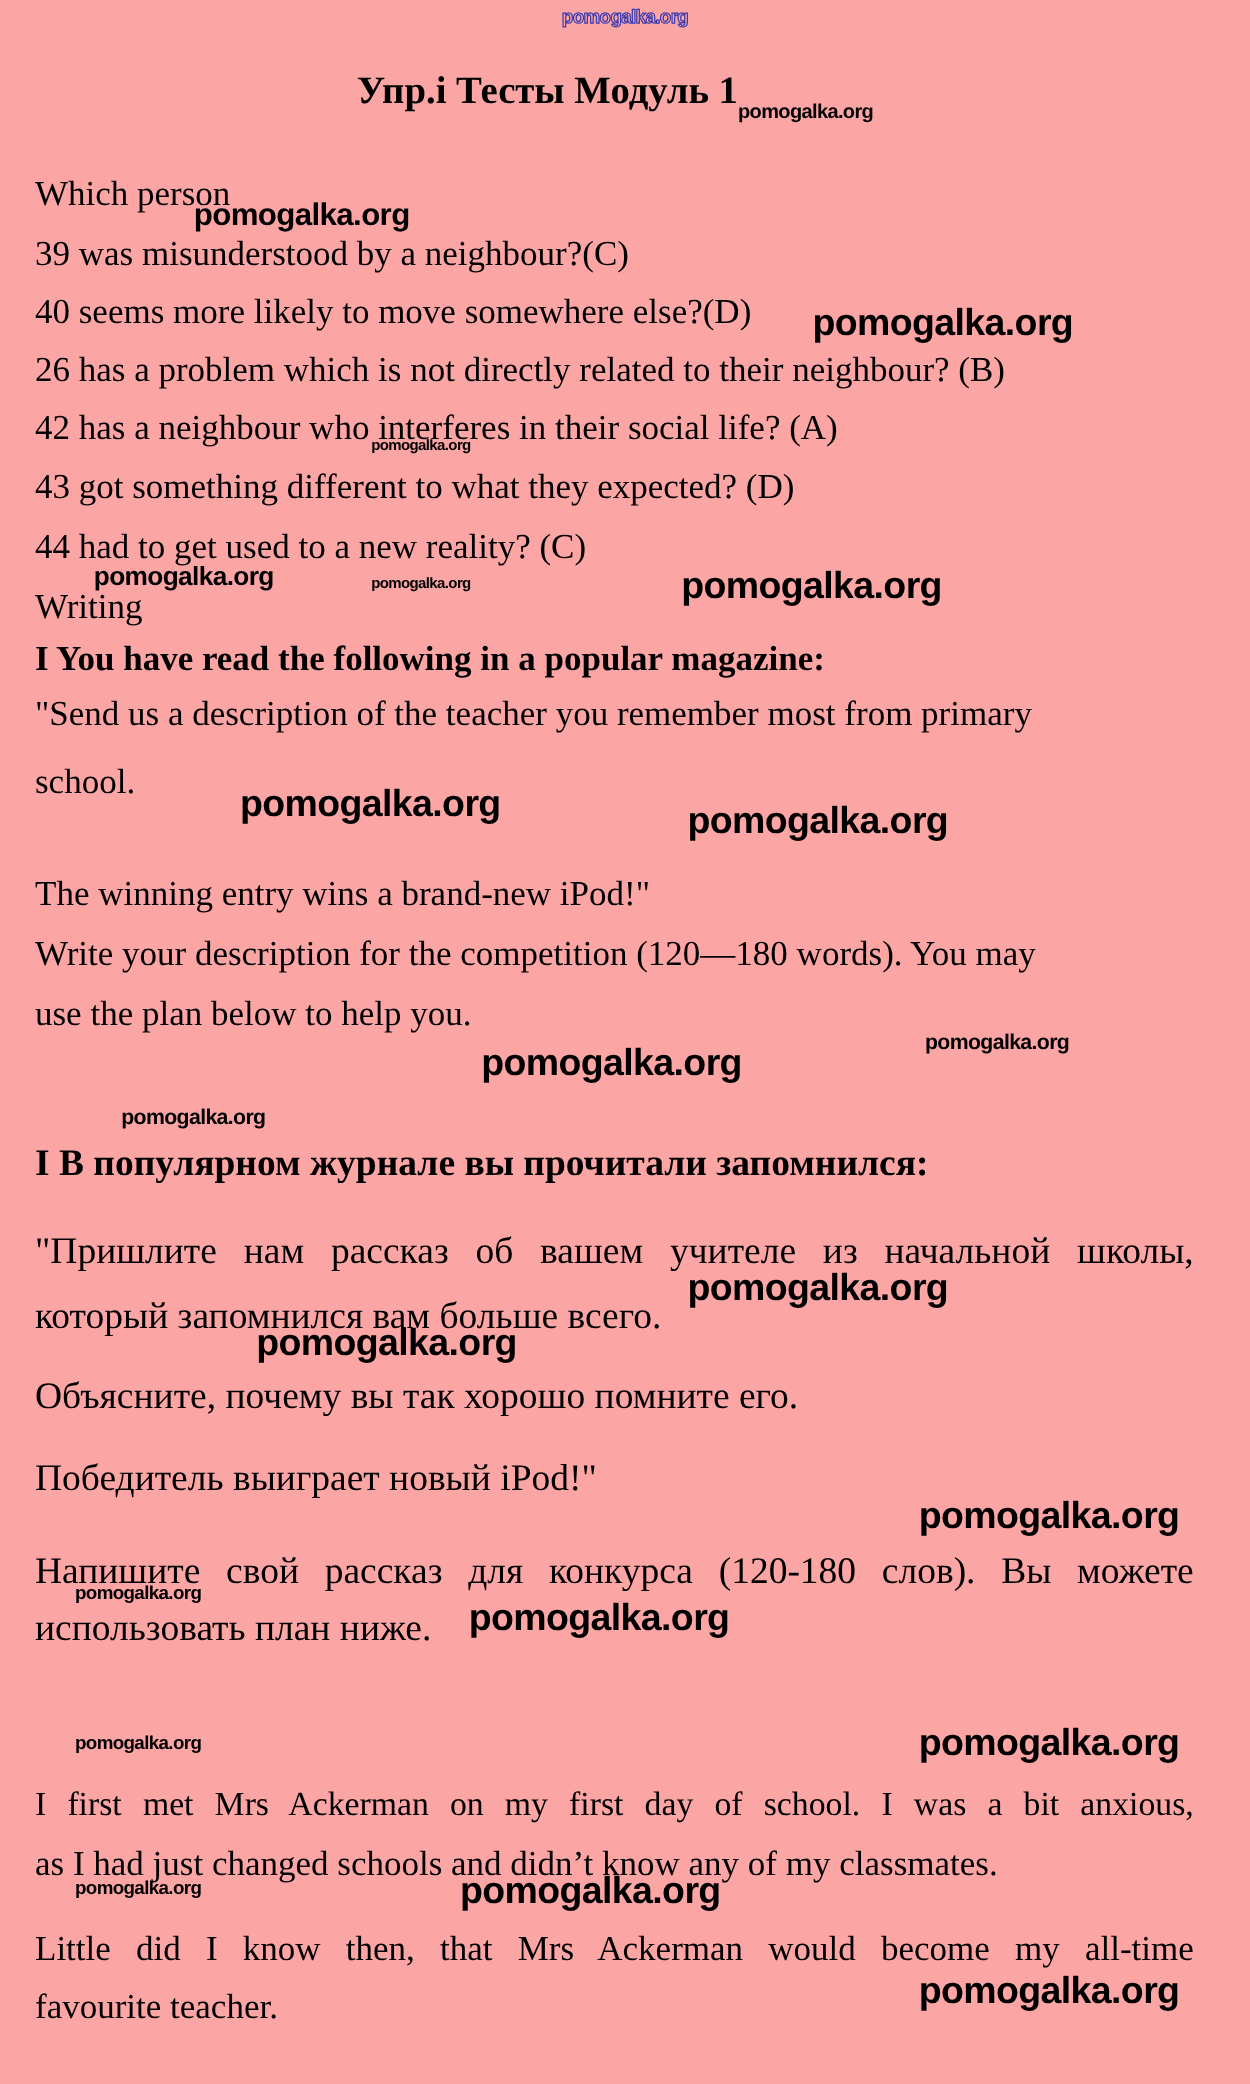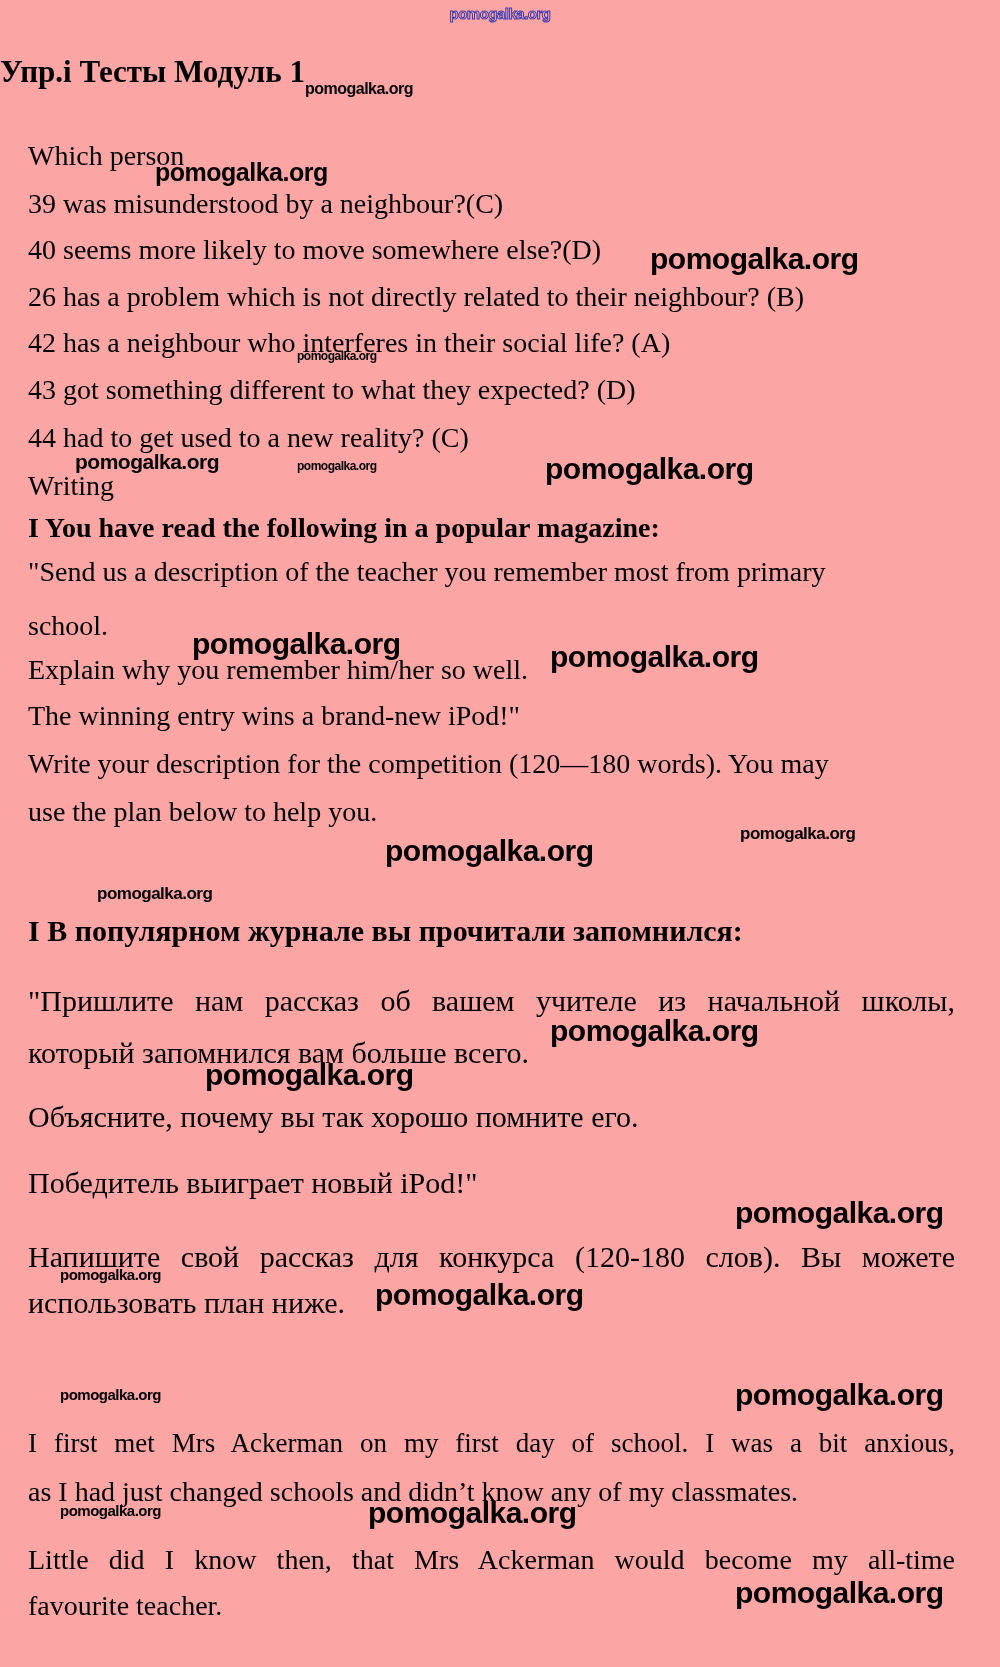--- a/index.html
+++ b/index.html
@@ -16,21 +16,21 @@
     position:absolute; white-space:nowrap;
     font-family:"Liberation Sans", sans-serif; font-weight:700;
     letter-spacing:-0.5px; color:#000;
   }
   .wm-top {
     left:50%; transform:translateX(-50%);
     color:#4a4ab8;
     -webkit-text-stroke:1px #3c3cb0;
     -webkit-text-fill-color:transparent;
   }
-  .title-row { position:absolute; left:0; width:984px; white-space:nowrap; }
+  .title-row { position:absolute; left:0; width:984px; text-align:center; white-space:nowrap; }
   .title-text { font-weight:bold; font-size:31px; font-family:"Liberation Serif", serif; }
   .title-sub {
     font-family:"Liberation Sans", sans-serif; font-weight:700;
     font-size:16px; letter-spacing:-0.5px; position:relative; top:12px;
   }
 </style>
 </head>
 <body>
 
 <div class="page">
@@ -55,21 +55,20 @@
 
   <div class="wm" style="left:75px; top:450px; font-size:21px;">pomogalka.org</div>
   <div class="wm" style="left:297px; top:459px; font-size:12px;">pomogalka.org</div>
   <div class="wm" style="left:545px; top:452px; font-size:30px;">pomogalka.org</div>
   <div class="ln" style="left:28px; top:470px;">Writing</div>
 
   <div class="ln b" style="left:28px; top:512px;">I You have read the following in a popular magazine:</div>
   <div class="ln" style="left:28px; top:556px;">"Send us a description of the teacher you remember most from primary</div>
   <div class="ln" style="left:28px; top:610px;">school.</div>
   <div class="wm" style="left:192px; top:627px; font-size:30px;">pomogalka.org</div>
-  <div class="ln" style="left:28px; top:654px;">Explain why you remember him/her so well.</div>
   <div class="wm" style="left:550px; top:640px; font-size:30px;">pomogalka.org</div>
   <div class="ln" style="left:28px; top:700px;">The winning entry wins a brand-new iPod!"</div>
   <div class="ln" style="left:28px; top:748px;">Write your description for the competition (120—180 words). You may</div>
   <div class="ln" style="left:28px; top:796px;">use the plan below to help you.</div>
   <div class="wm" style="left:385px; top:834px; font-size:30px;">pomogalka.org</div>
   <div class="wm" style="left:740px; top:824px; font-size:17px;">pomogalka.org</div>
 
   <div class="wm" style="left:97px; top:884px; font-size:17px;">pomogalka.org</div>
   <div class="ln ru b" style="left:28px; top:914px;">I В популярном журнале вы прочитали запомнился:</div>
   <div class="ln ru just" style="left:28px; top:984px;">"Пришлите нам рассказ об вашем учителе из начальной школы,</div>

